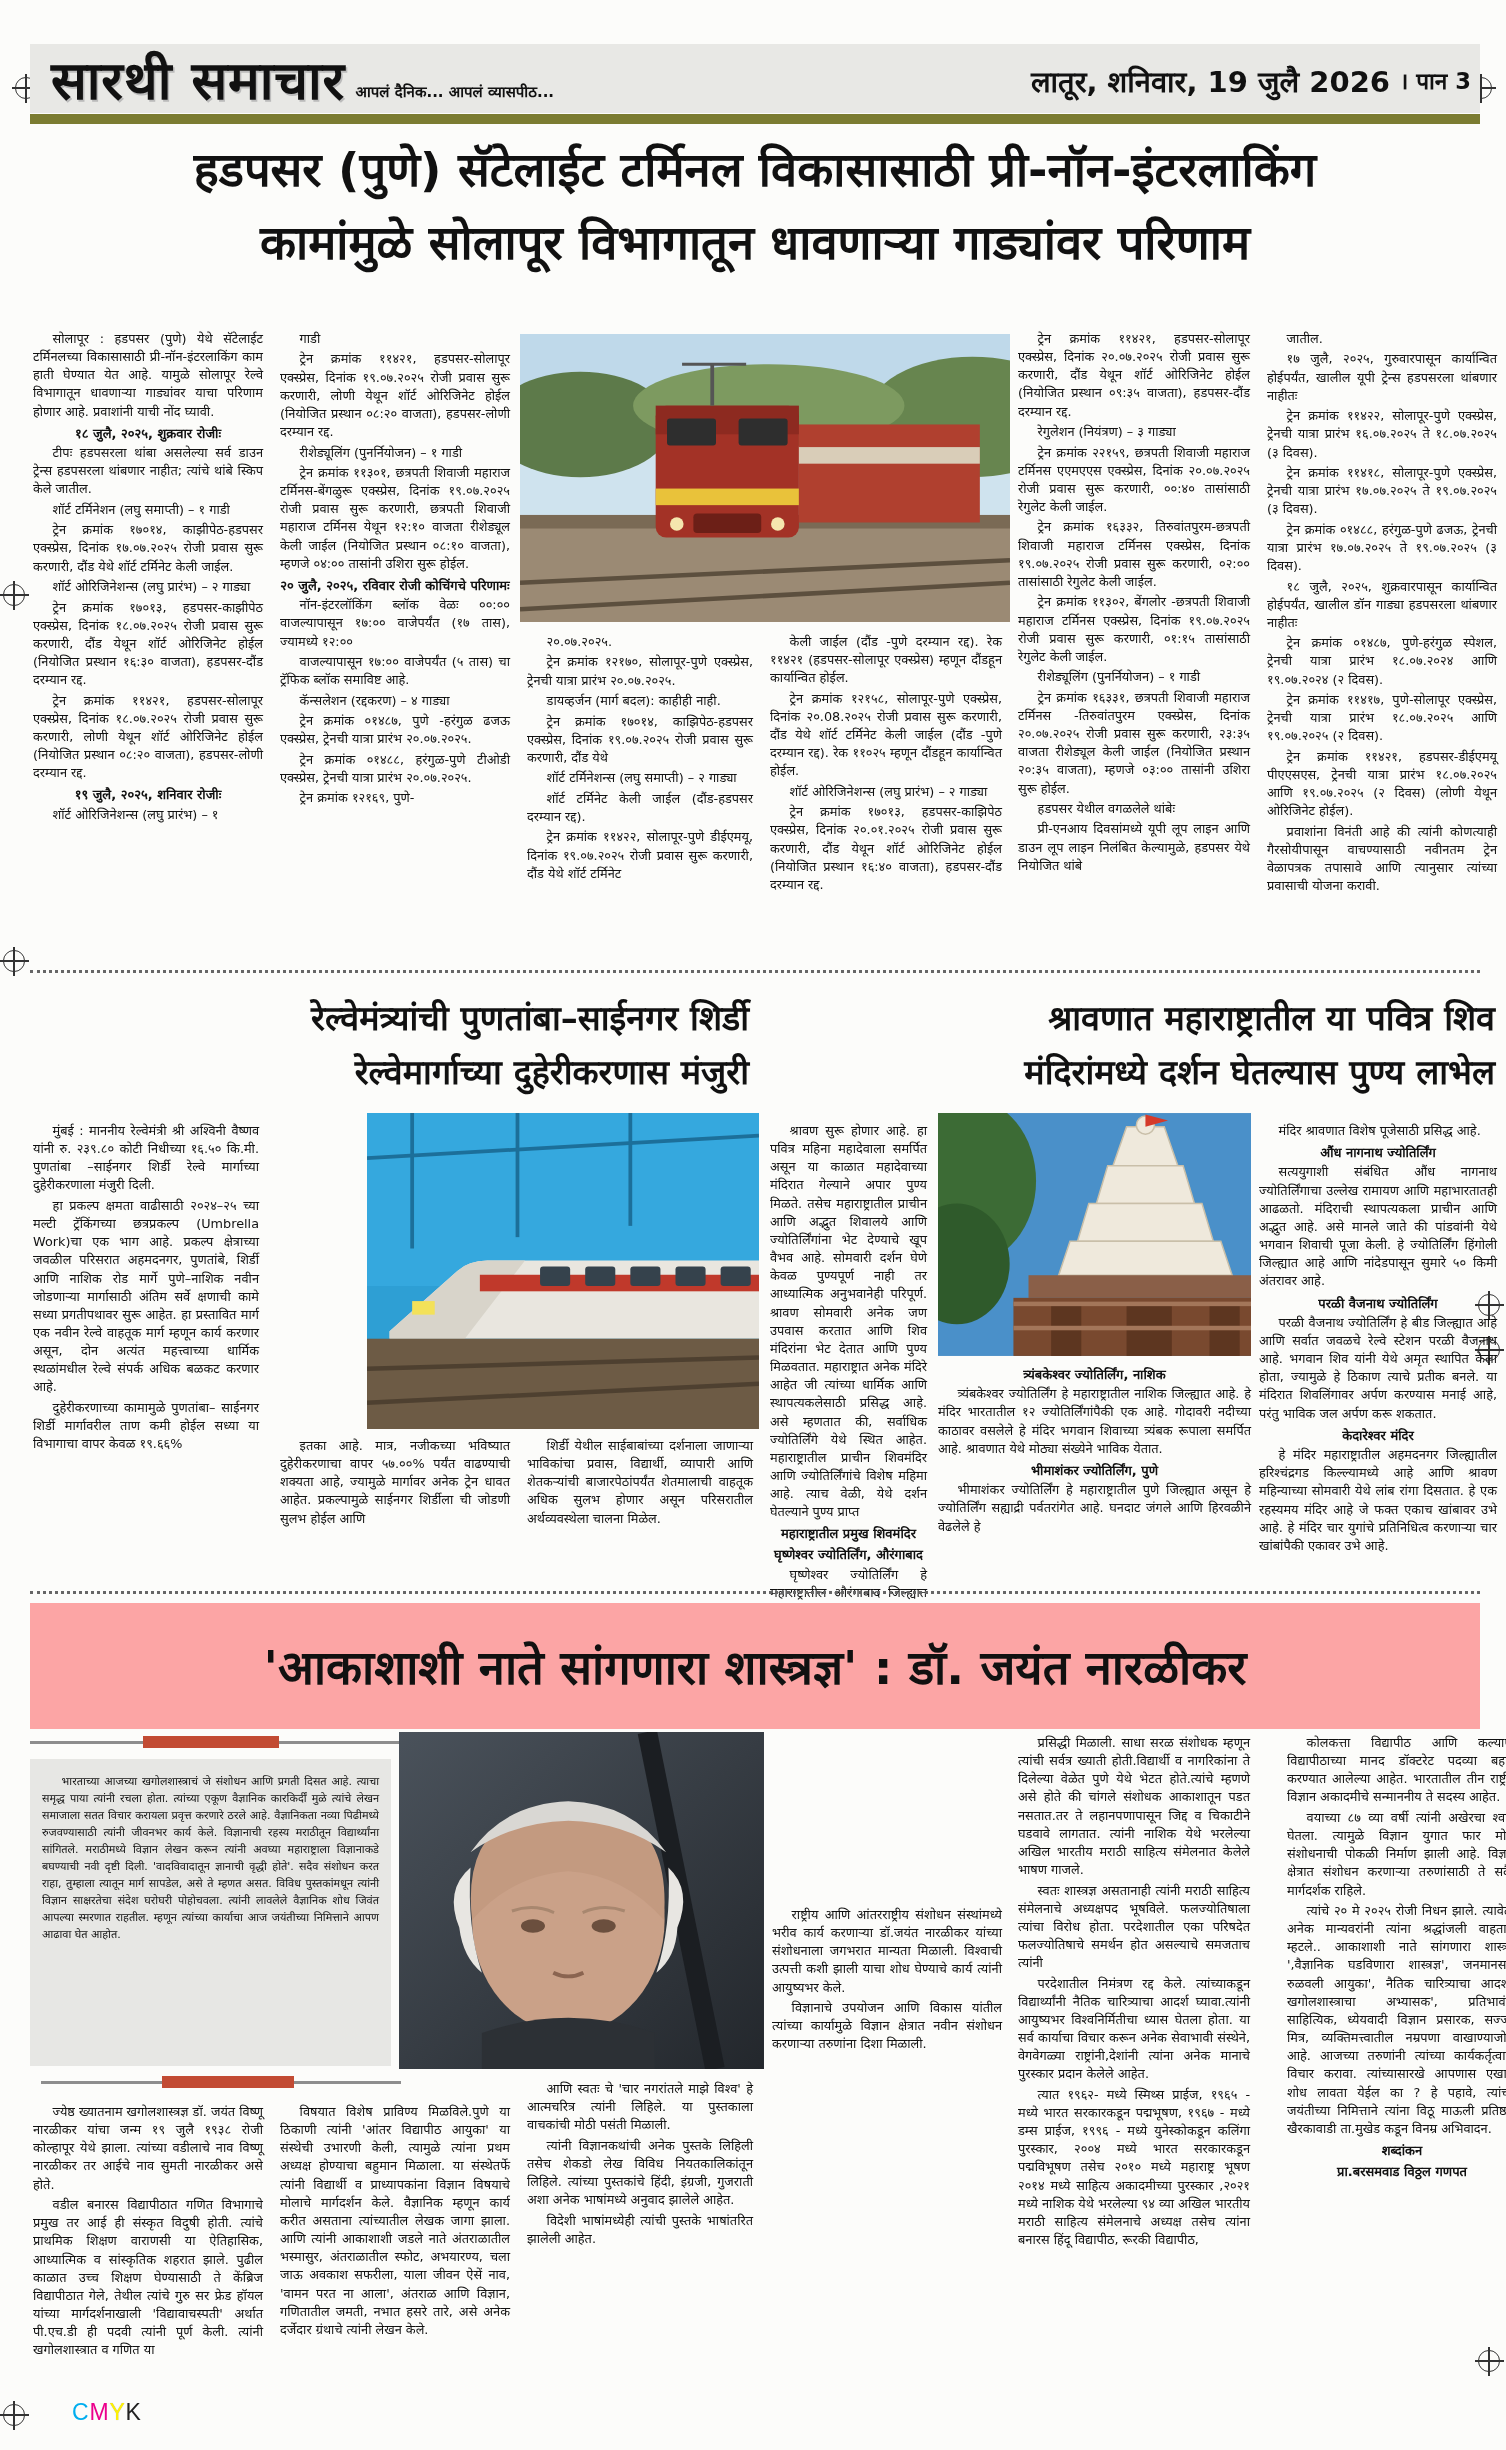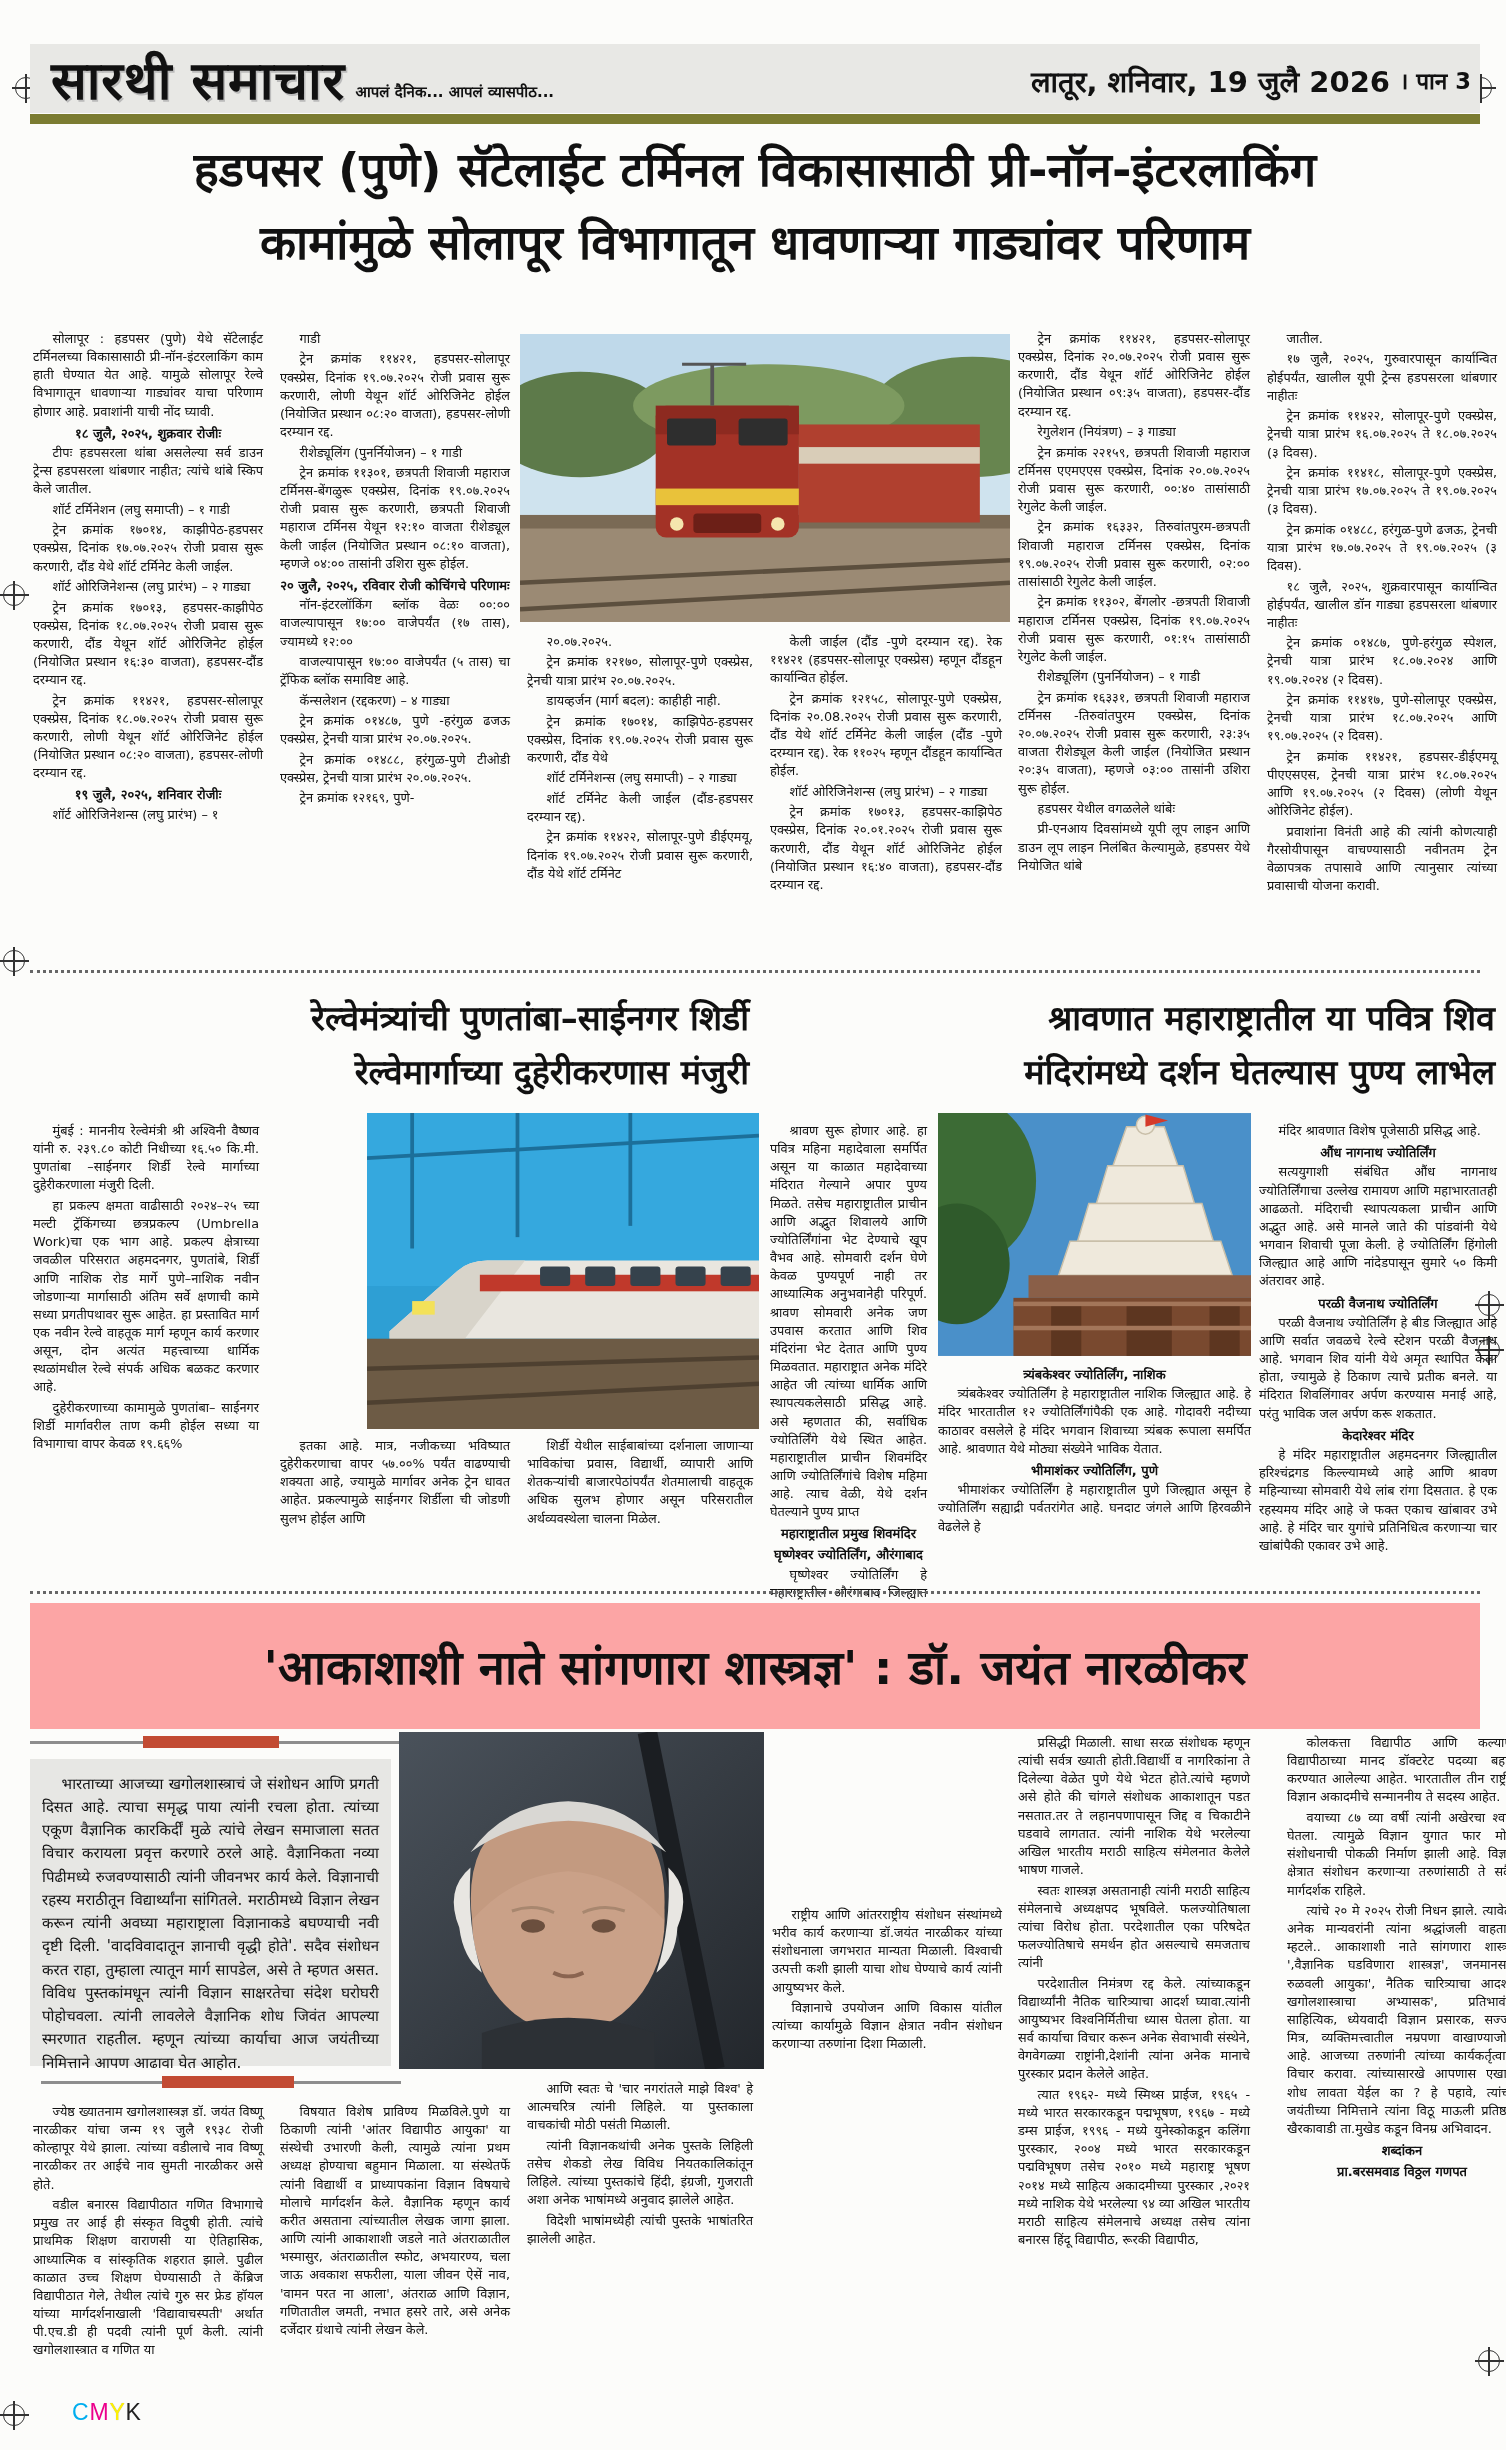--- a/index.html
+++ b/index.html
@@ -24,21 +24,21 @@
   .headline-mid div{font-size:34px;}
   .bigband{left:30px;top:1603px;width:1450px;height:126px;background:#fca5a5;display:flex;align-items:center;justify-content:center;}
   .bigband div{font-size:47px;font-weight:900;text-align:center;}
   
   .dotrule{border-top:3px dotted #666;height:0;}
   .ornament{height:12px;}
   .ornament .line{position:absolute;top:4.5px;left:0;width:100%;height:3px;background:#8d8d8d;}
   .ornament .redbar{position:absolute;top:0;height:12px;background:#c24b33;}
   
   .introbox{background:#e7e7e4;padding:13.6px 12px;}
-  .introbox p{margin:0;font-size:15px;line-height:1.55;text-align:justify;text-indent:19.6px;}
+  .introbox p{margin:0;font-size:11px;line-height:1.55;text-align:justify;text-indent:19.6px;}
   
   .reg{position:absolute;width:19.6px;height:19.6px;border:1.5px solid #333;border-radius:50%;}
   .reg:before,.reg:after{content:"";position:absolute;background:#333;}
   .reg:before{left:50%;top:-4.5px;width:1.5px;height:29px;margin-left:-0.8px;}
   .reg:after{top:50%;left:-4.5px;height:1.5px;width:29px;margin-top:-0.8px;}
   .cmyk{position:absolute;font-size:23px;font-weight:normal;letter-spacing:0.8px;font-family:"Liberation Sans",sans-serif;}
   .cmyk .c{color:#00aeef;} .cmyk .m{color:#ec008c;} .cmyk .y{color:#fff200;text-shadow:0 0 0.8px #999;} .cmyk .k{color:#222;}
   
   .photo{position:absolute;overflow:hidden;background:#ccc;}
   .photo svg{display:block;}

